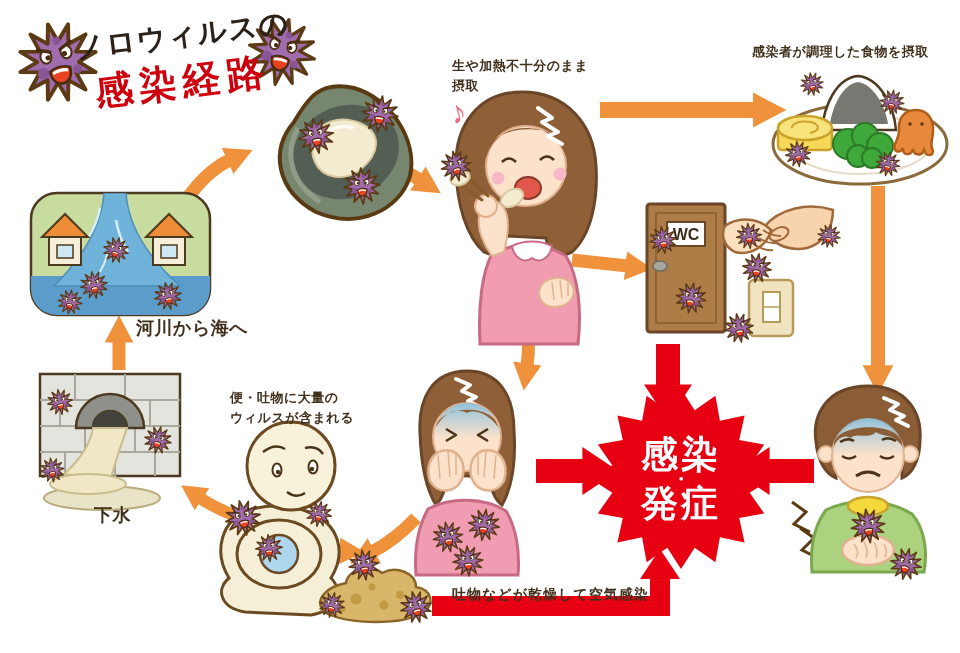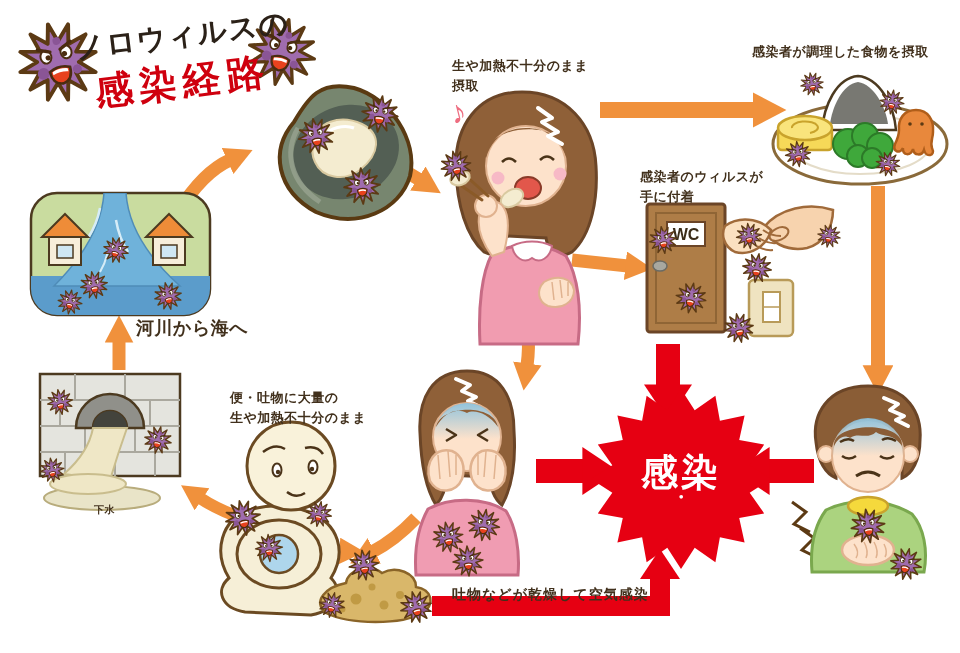--- a/index.html
+++ b/index.html
@@ -264,20 +264,21 @@
     <use href="#virus" transform="translate(88,162) rotate(8) scale(0.52)"></use>
     <use href="#virus" transform="translate(72,198) rotate(-4) scale(0.5)"></use>
   </svg>
 
   <svg class="scene" style="left:586px;top:384px" width="190" height="190" viewBox="-95 -95 190 190">
     <polygon fill="#e60012" points="90,0 68.7,13.7 83.2,34.4 58.2,38.9 63.6,63.6 38.9,58.2 34.4,83.2 13.7,68.7 0,90 -13.7,68.7 -34.4,83.2 -38.9,58.2 -63.6,63.6 -58.2,38.9 -83.2,34.4 -68.7,13.7 -90,0 -68.7,-13.7 -83.2,-34.4 -58.2,-38.9 -63.6,-63.6 -38.9,-58.2 -34.4,-83.2 -13.7,-68.7 0,-90 13.7,-68.7 34.4,-83.2 38.9,-58.2 63.6,-63.6 58.2,-38.9 83.2,-34.4 68.7,-13.7"></polygon>
   </svg>
   <div class="burst-text">
     <div class="burst-l">感染</div>
     <div class="burst-dot">・</div>
+    <div class="burst-l">発症</div>
   </div>
 
   <svg class="scene" style="left:780px;top:376px" width="174" height="200" viewBox="0 0 174 200">
     <polyline points="12,126 26,136 14,148 30,156" stroke="#5c3a14" stroke-width="3" fill="none"></polyline>
     <polyline points="20,152 34,162 22,174 38,182" stroke="#5c3a14" stroke-width="3" fill="none"></polyline>
     <path d="M88,10 C46,10 32,40 36,66 C38,86 46,98 56,102 L56,86 C76,96 104,96 122,86 L122,102 C132,98 140,84 140,64 C142,38 128,10 88,10 Z" fill="#8a5d36" stroke="#6b4527" stroke-width="3"></path>
     <polyline points="104,22 118,28 110,34 124,40 116,44 128,50" stroke="#fff" stroke-width="4" fill="none" stroke-linejoin="round" stroke-linecap="round"></polyline>
     <circle cx="46" cy="78" r="8" fill="#fde2cb" stroke="#e0b28f" stroke-width="2"></circle>
     <circle cx="130" cy="78" r="8" fill="#fde2cb" stroke="#e0b28f" stroke-width="2"></circle>
     <circle cx="88" cy="80" r="36" fill="#fde2cb" stroke="#e0b28f" stroke-width="2"></circle>
@@ -292,21 +293,19 @@
     <ellipse cx="88" cy="130" rx="20" ry="9" fill="#f5d93c" stroke="#c9a32c" stroke-width="2.5"></ellipse>
     <ellipse cx="88" cy="174" rx="26" ry="15" fill="#fde2cb" stroke="#e0b28f" stroke-width="2.5"></ellipse>
     <path d="M74,168 q6,8 2,14 M84,166 q5,9 2,16 M94,166 q5,9 2,16 M104,168 q4,8 1,13" stroke="#e0b28f" stroke-width="1.5" fill="none"></path>
     <use href="#virus" transform="translate(88,150) rotate(-8) scale(0.56)"></use>
     <use href="#virus" transform="translate(126,188) rotate(12) scale(0.52)"></use>
   </svg>
 
   <div class="label" style="left:452px;top:56px">生や加熱不十分のまま
 摂取</div>
   <div class="label" style="left:752px;top:42px">感染者が調理した食物を摂取</div>
-  <div class="label" style="left:640px;top:167px">感染者のウィルスが
-手に付着</div>
   <div class="label" style="left:136px;top:315px;font-size:18px">河川から海へ</div>
   <div class="label" style="left:230px;top:388px">便・吐物に大量の
-生や加熱不十分のまま</div>
-  <div class="label" style="left:94px;top:502px;font-size:10px">下水</div>
+ウィルスが含まれる</div>
+  <div class="label" style="left:94px;top:502px;font-size:18px">下水</div>
   <div class="label" style="left:452px;top:584px;font-size:14px;letter-spacing:1px">吐物などが乾燥して空気感染</div>
 
 </div>
 
 </body></html>

